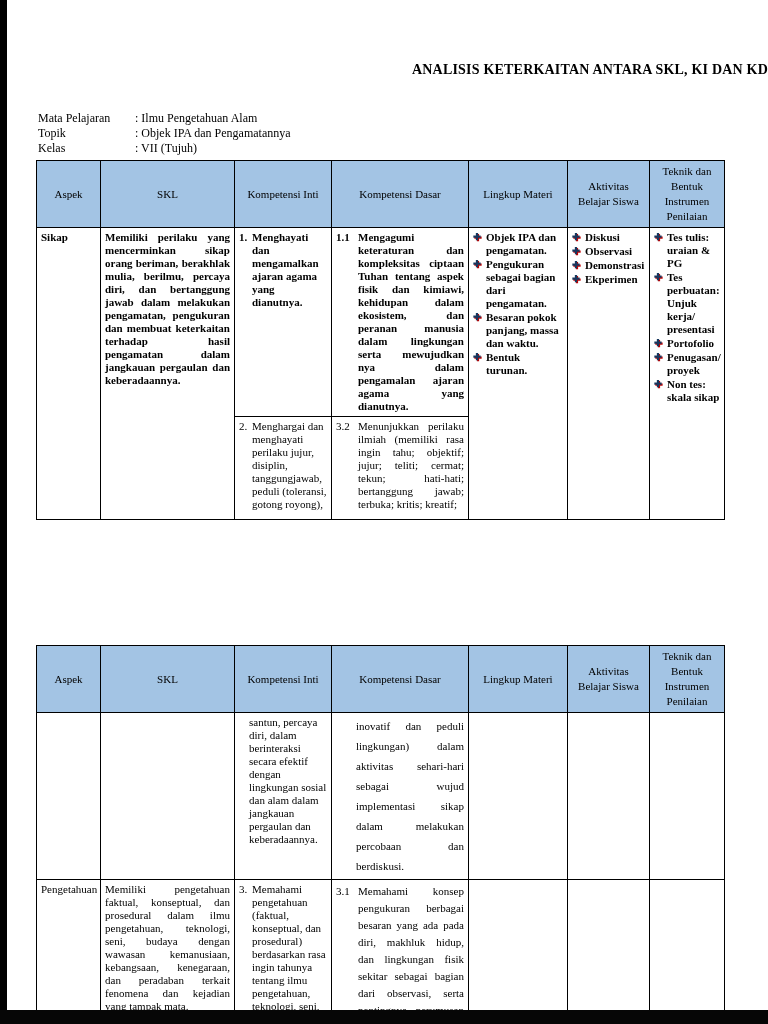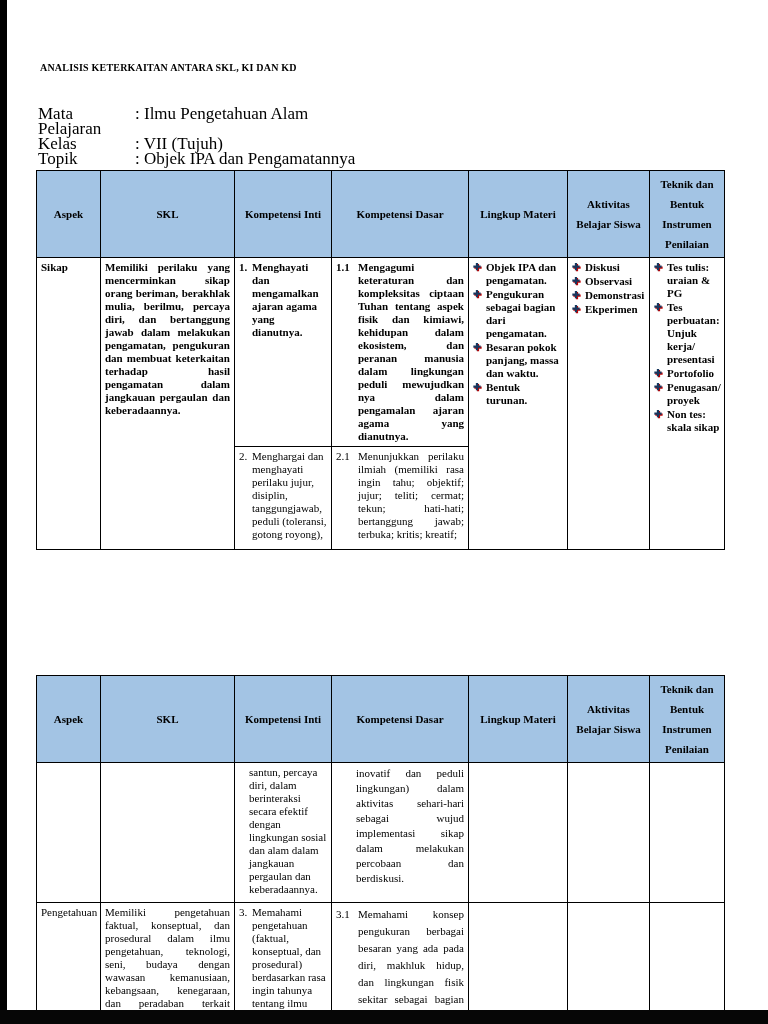--- a/index.html
+++ b/index.html
@@ -1,49 +1,49 @@
 <!DOCTYPE html>
 <html style="--header-bg: #A3C4E4;"><head>
 <meta charset="utf-8">
 <style>
   * { margin:0; padding:0; box-sizing:border-box; }
   html,body { width:768px; height:1024px; overflow:hidden; background:#fff;
               font-family:"Liberation Serif", serif; color:#000; position:relative; }
   .edge-left   { position:absolute; left:0; top:0; width:7px; height:1024px; background:#000; z-index:5; }
   .edge-bottom { position:absolute; left:0; top:1010px; width:768px; height:14px; background:#060606; z-index:5; }
 
-  .doc-title { margin-top:62px; text-align:left; font-weight:bold; font-size:10px; letter-spacing:0.2px;padding-left:40px; }
-
-  .meta { margin:33px 14px 0 38px; font-size:17px; }
+  .doc-title { margin-top:62px; text-align:right; font-weight:bold; font-size:14px; letter-spacing:0.2px;padding-left:40px; }
+
+  .meta { margin:33px 14px 0 38px; font-size:12px; }
   .meta-row { display:flex; line-height:15px; }
   .meta-label { width:97px; flex:0 0 97px; }
 
   table.grid { border-collapse:collapse; table-layout:fixed; width:688px; margin-left:36px; }
   table.grid th, table.grid td { border:1px solid #000; vertical-align:top; padding:3px 4px;
                                  font-size:11px; line-height:13px; overflow:hidden; }
-  table.grid th { background:var(--header-bg,#A3C4E4); font-weight:bold; text-align:center;
-                  vertical-align:middle; line-height:20px; }
+  table.grid th { background:var(--header-bg,#A3C4E4); font-weight:normal; text-align:center;
+                  vertical-align:middle; line-height:15px; }
   .t1 { margin-top:4px; }
   .t2 { margin-top:125px; }
 
   .hh  { height:46px; }
   .rh1 { height:172px;font-weight:bold; }
   .rh2 { height:103px; }
   .rh3 { height:140px;padding-left:9px; }
   .rh4 { height:190px; }
   .rh5 { height:130px; }
 
   .just { text-align:justify; }
   .num-text { display:flex; }
   .inum { flex:0 0 13px; }
   .knum { flex:0 0 22px; }
   .nt   { flex:1; min-width:0; }
   .loose { line-height:17px; }
   .cont-ki { padding-left:10px; }
-  .cont-kd { padding-left:20px; line-height:15px; text-align:justify; }
+  .cont-kd { padding-left:20px; line-height:20px; text-align:justify; }
 
   ul.blist { list-style:none; }
   ul.blist li { display:flex; margin-bottom:1px; }
   .blt { flex:0 0 13px; color:#17375E; text-shadow:1px 1px 0 #C00000; font-size:9.5px; line-height:13px; }
   .li-text { flex:1; min-width:0; }
 </style>
 </head>
 <body>
 
 <div class="edge-left"></div>
@@ -51,26 +51,26 @@
 
 <div>
   <div class="doc-title">ANALISIS KETERKAITAN ANTARA SKL, KI DAN KD</div>
 
   <div class="meta">
     <div class="meta-row">
       <span class="meta-label">Mata Pelajaran</span>
       <span class="meta-value">: Ilmu Pengetahuan Alam</span>
     </div>
     <div class="meta-row">
+      <span class="meta-label">Topik</span>
+      <span class="meta-value">: Objek IPA dan Pengamatannya</span>
+    </div>
+    <div class="meta-row">
       <span class="meta-label">Kelas</span>
       <span class="meta-value">: VII (Tujuh)</span>
-    </div>
-    <div class="meta-row">
-      <span class="meta-label">Topik</span>
-      <span class="meta-value">: Objek IPA dan Pengamatannya</span>
     </div>
   </div>
 
   <table class="grid t1">
     <colgroup>
       <col style="width:64px">
         <col style="width:134px">
         <col style="width:97px">
       <col style="width:137px">
         <col style="width:99px">
@@ -94,21 +94,21 @@
         <td rowspan="2" class="just">Memiliki perilaku yang mencerminkan sikap orang beriman, berakhlak mulia, berilmu, percaya diri, dan bertanggung jawab dalam melakukan pengamatan, pengukuran dan membuat keterkaitan terhadap hasil pengamatan dalam jangkauan pergaulan dan keberadaannya.</td>
         <td>
           <div class="num-text">
             <span class="inum">1.</span>
             <span class="nt">Menghayati dan mengamalkan ajaran agama yang dianutnya.</span>
           </div>
         </td>
         <td>
           <div class="num-text">
             <span class="knum">1.1</span>
-            <span class="nt just">Mengagumi keteraturan dan kompleksitas ciptaan Tuhan tentang aspek fisik dan kimiawi, kehidupan dalam ekosistem, dan peranan manusia dalam lingkungan peduli mewujudkan nya dalam pengamalan ajaran agama yang dianutnya.</span>
+            <span class="nt just">Mengagumi keteraturan dan kompleksitas ciptaan Tuhan tentang aspek fisik dan kimiawi, kehidupan dalam ekosistem, dan peranan manusia dalam lingkungan serta mewujudkan nya dalam pengamalan ajaran agama yang dianutnya.</span>
           </div>
         </td>
         <td rowspan="2">
           <ul class="blist">
             <li>
                 <span class="blt">✚</span>
                 <span class="li-text">Objek IPA dan pengamatan.</span>
               </li>
             <li>
                 <span class="blt">✚</span>
@@ -171,21 +171,21 @@
       </tr>
       <tr class="rh2">
         <td>
           <div class="num-text">
             <span class="inum">2.</span>
             <span class="nt">Menghargai dan menghayati perilaku jujur, disiplin, tanggungjawab, peduli (toleransi, gotong royong),</span>
           </div>
         </td>
         <td>
           <div class="num-text">
-            <span class="knum">2.1</span>
+            <span class="knum">3.2</span>
             <span class="nt just">Menunjukkan perilaku ilmiah (memiliki rasa ingin tahu; objektif; jujur; teliti; cermat; tekun; hati-hati; bertanggung jawab; terbuka; kritis; kreatif;</span>
           </div>
         </td>
       </tr>
     </tbody>
   </table>
 </div>
 
 <div>
   <table class="grid t2">

